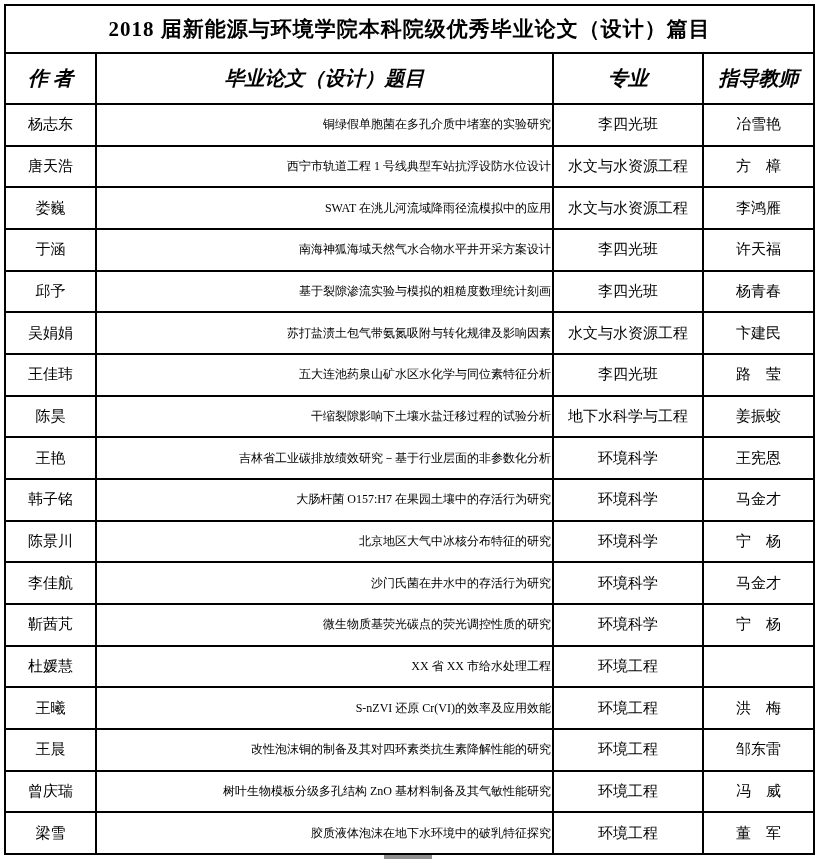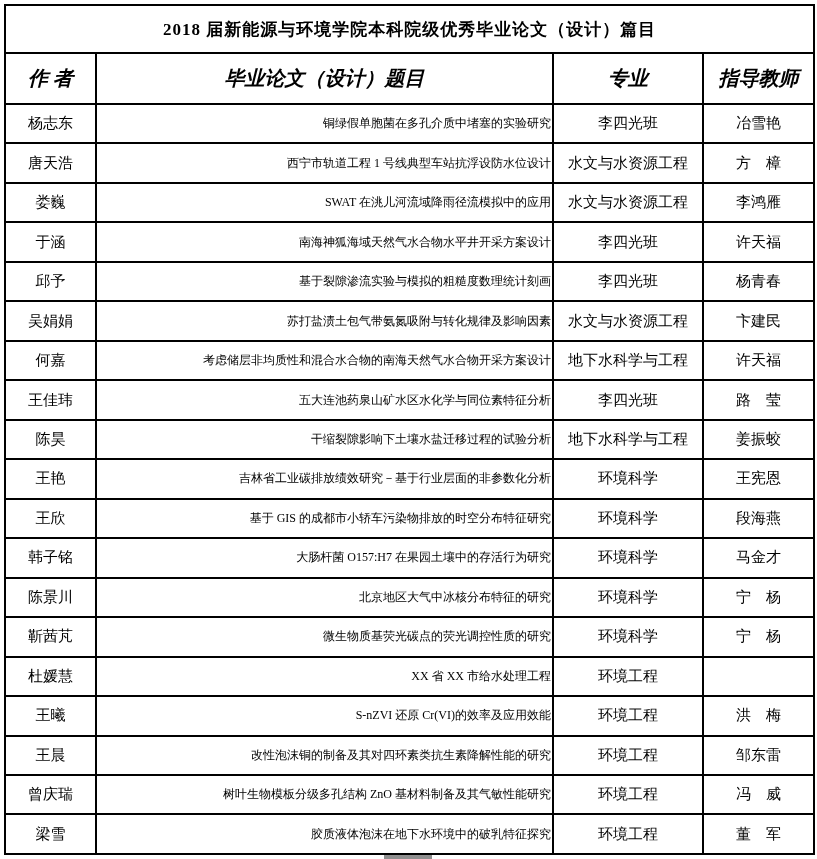--- a/index.html
+++ b/index.html
@@ -28,21 +28,21 @@
   }
   table.thesis th,
   table.thesis td {
     border: 2px solid #000;
     vertical-align: middle;
     overflow: hidden;
     white-space: nowrap;
   }
   tr.title-row th {
     height: 44px;
-    font-size: 17px;
+    font-size: 21px;
     font-weight: bold;
     text-align: center;
     letter-spacing: 1px;
   }
   tr.header-row th {
     height: 47px;
     font-size: 20px;
     font-weight: bold;
     text-align: center;
     font-style: italic;
@@ -117,60 +117,54 @@
     <td class="c-major">李四光班</td>
     <td class="c-advisor">杨青春</td>
   </tr>
         <tr>
     <td class="c-author">吴娟娟</td>
     <td class="c-title">苏打盐渍土包气带氨氮吸附与转化规律及影响因素</td>
     <td class="c-major">水文与水资源工程</td>
     <td class="c-advisor">卞建民</td>
   </tr>
         <tr>
-    <td class="c-author">何嘉</td>
-    <td class="c-title">考虑储层非均质性和混合水合物的南海天然气水合物开采方案设计</td>
-    <td class="c-major">地下水科学与工程</td>
-    <td class="c-advisor">许天福</td>
-  </tr>
-        <tr>
     <td class="c-author">王佳玮</td>
     <td class="c-title">五大连池药泉山矿水区水化学与同位素特征分析</td>
     <td class="c-major">李四光班</td>
     <td class="c-advisor">路　莹</td>
   </tr>
         <tr>
     <td class="c-author">陈昊</td>
     <td class="c-title">干缩裂隙影响下土壤水盐迁移过程的试验分析</td>
     <td class="c-major">地下水科学与工程</td>
     <td class="c-advisor">姜振蛟</td>
   </tr>
         <tr>
     <td class="c-author">王艳</td>
     <td class="c-title">吉林省工业碳排放绩效研究－基于行业层面的非参数化分析</td>
     <td class="c-major">环境科学</td>
     <td class="c-advisor">王宪恩</td>
   </tr>
         <tr>
-    <td class="c-author">王欣</td>
-    <td class="c-title">基于 GIS 的成都市小轿车污染物排放的时空分布特征研究</td>
-    <td class="c-major">环境科学</td>
-    <td class="c-advisor">段海燕</td>
-  </tr>
-        <tr>
     <td class="c-author">韩子铭</td>
     <td class="c-title">大肠杆菌 O157:H7 在果园土壤中的存活行为研究</td>
     <td class="c-major">环境科学</td>
     <td class="c-advisor">马金才</td>
   </tr>
         <tr>
     <td class="c-author">陈景川</td>
     <td class="c-title">北京地区大气中冰核分布特征的研究</td>
     <td class="c-major">环境科学</td>
     <td class="c-advisor">宁　杨</td>
+  </tr>
+        <tr>
+    <td class="c-author">李佳航</td>
+    <td class="c-title">沙门氏菌在井水中的存活行为研究</td>
+    <td class="c-major">环境科学</td>
+    <td class="c-advisor">马金才</td>
   </tr>
         <tr>
     <td class="c-author">靳茜芃</td>
     <td class="c-title">微生物质基荧光碳点的荧光调控性质的研究</td>
     <td class="c-major">环境科学</td>
     <td class="c-advisor">宁　杨</td>
   </tr>
         <tr>
     <td class="c-author">杜媛慧</td>
     <td class="c-title">XX 省 XX 市给水处理工程</td>

